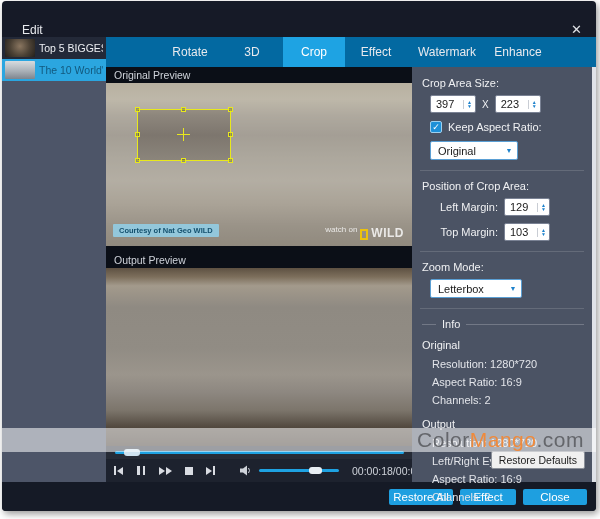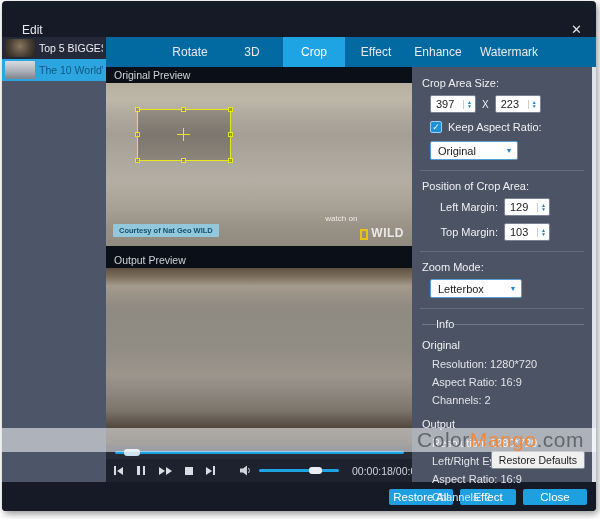--- a/index.html
+++ b/index.html
@@ -58,21 +58,21 @@
   .h-ml{left:-3px;top:50%;margin-top:-3px}.h-mr{right:-3px;top:50%;margin-top:-3px}
   .h-bl{left:-3px;bottom:-3px}.h-bm{left:50%;margin-left:-3px;bottom:-3px}.h-br{right:-3px;bottom:-3px}
   .crosshair { position:absolute; left:50%; top:50%; width:13px; height:13px; margin:-7px 0 0 -7px; }
   .crosshair::before { content:""; position:absolute; left:0; right:0; top:6px; height:1px; background:#e8e81c; }
   .crosshair::after { content:""; position:absolute; top:0; bottom:0; left:6px; width:1px; background:#e8e81c; }
 
   .courtesy { position:absolute; left:7px; bottom:9px; background:rgba(146,205,228,.9);
               color:#14506e; font-size:7.5px; font-weight:bold; padding:2px 6px; border-radius:1px; }
   .wildmark { position:absolute; right:8px; bottom:6px; display:flex; align-items:flex-end; gap:3px;
               color:rgba(255,255,255,.8); }
-  .wildmark .watch { font-size:8px; margin-bottom:17px; }
+  .wildmark .watch { font-size:8px; margin-bottom:6px; }
   .wild-rect { width:8px; height:11px; border:2px solid rgba(245,200,0,.9); }
   .wildmark .wild { font-size:12px; font-weight:bold; letter-spacing:.5px; }
 
   
   .seekrow { height:13px; flex:none; background:#262b36; position:relative; }
   .seek-track { position:absolute; left:9px; right:8px; top:5px; height:3px; background:#1ea2e2; border-radius:2px; }
   .seek-handle { position:absolute; left:18px; top:3px; width:16px; height:7px;
                  background:#cfe3f0; border-radius:3px; }
   .controls { height:23px; flex:none; background:#1d222e; display:flex; align-items:center;
               padding:0 8px; gap:13px; }
@@ -105,21 +105,21 @@
   .chk-row { display:flex; align-items:center; gap:6px; margin:0 0 8px 8px; cursor:pointer; }
   .chkbox { width:12px; height:12px; background:#1e90d8; border:1px solid #9fd0ee; border-radius:2px;
             color:#fff; font-size:9px; line-height:11px; text-align:center; }
   .dropdown { width:88px; height:19px; background:#ffffff; border:1px solid #5a9fd4; border-radius:2px;
               display:flex; align-items:center; margin-left:8px; cursor:pointer; }
   .dropdown .dval { flex:1; color:#1a1a1a; font-size:11px; padding-left:7px; }
   .dropdown .darr { width:16px; text-align:center; color:#1e82cc; font-size:7px; }
   .divider { height:1px; background:rgba(255,255,255,.14); margin:10px 0 9px -2px; }
   .marg-row { display:flex; align-items:center; gap:6px; margin:0 0 7px 0; }
   .marg-row .mlabel { width:76px; text-align:right; }
-  .info-head { display:flex; align-items:center; margin:2px 0 9px 0; }
+  .info-head { display:flex; align-items:center; gap:6px; margin:2px 0 9px 0; }
   .info-head .ln { height:1px; background:rgba(255,255,255,.22); }
   .info-head .ln.l { width:14px; }
   .info-head .ln.r { flex:1; }
   .info-title { margin:0 0 7px 0; }
   .info-row { margin:0 0 6px 10px; color:#e2e4e9; }
   .restore-def { position:absolute; right:7px; bottom:13px; background:#f0f0f0; color:#222;
                  border:1px solid #8a8f98; border-radius:2px; font-size:10.5px; padding:2px 7px; cursor:pointer; }
 
   
   .footer { height:29px; flex:none; background:#151a26; display:flex; align-items:center;
@@ -159,22 +159,22 @@
       </div>
     </div>
 
     <div class="rightcol">
 
       <div class="tabs">
         <div class="tab">Rotate</div>
         <div class="tab">3D</div>
         <div class="tab active">Crop</div>
         <div class="tab">Effect</div>
+        <div class="tab wide">Watermark</div>
         <div class="tab">Enhance</div>
-        <div class="tab wide">Watermark</div>
       </div>
 
       <div class="content">
 
         <div class="previewcol">
           <div class="plabel">Original Preview</div>
 
           <div class="video1">
             <div class="crop-box">
               <div class="handle h-tl"></div>

